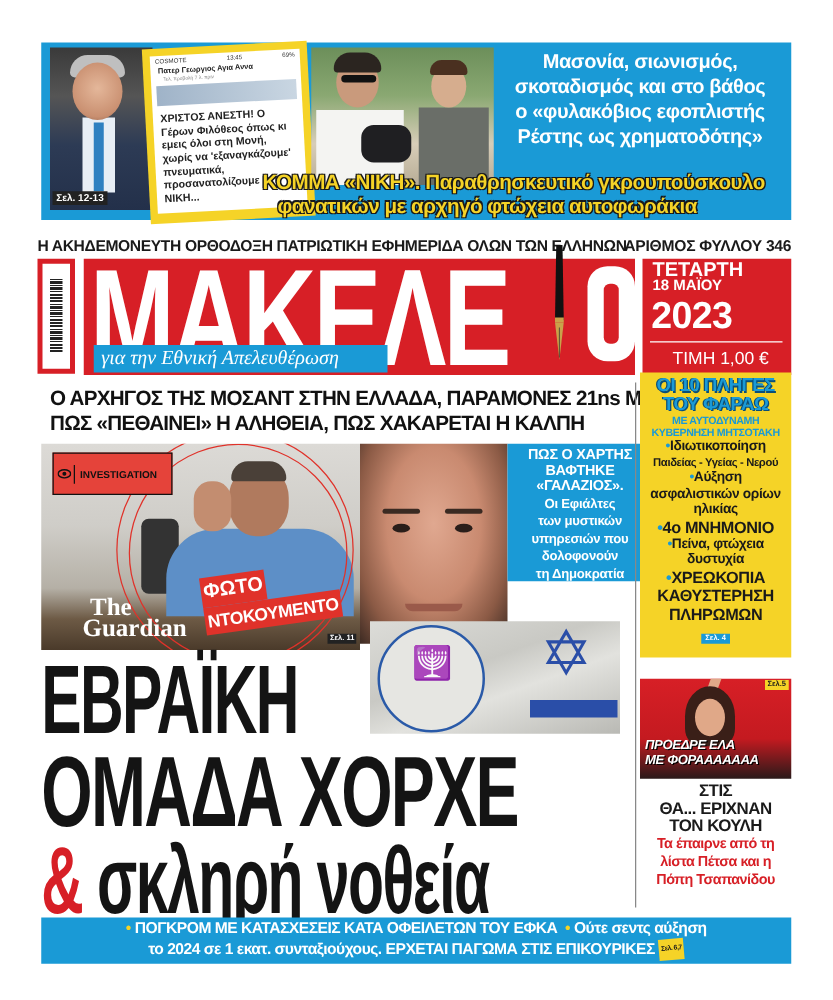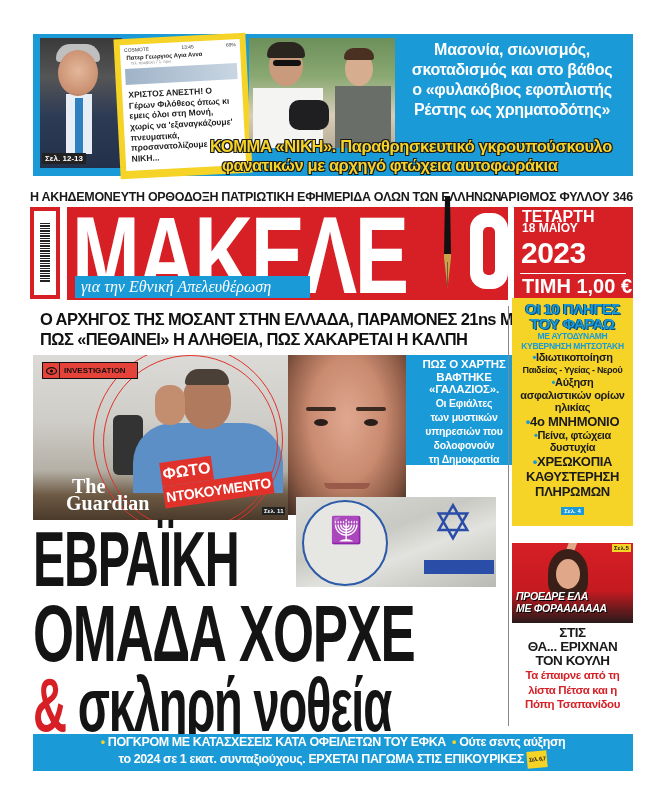--- a/index.html
+++ b/index.html
@@ -58,36 +58,36 @@
   #logo-o { position:absolute; left:468px; top:211px; width:42px; height:80px; }
   #pen { position:absolute; left:440px; top:196px; width:14px; height:95px; }
   #subtitle-bar { position:absolute; left:75px; top:276px; width:235px; height:22px; background:#1a9ad6; color:#fff;
     font-family:"Liberation Serif", serif; font-style:italic; font-size:16px; line-height:22px; padding-left:6px; }
 
   #date-box { position:absolute; left:514px; top:207px; width:119px; height:93px; background:#d71f26; color:#fff; }
   #date-day { position:absolute; left:8px; top:3px; font-size:16px; font-weight:700; line-height:13px; }
   #date-dm { position:absolute; left:8px; top:15px; font-size:12px; font-weight:700; line-height:13px; }
   #date-year { position:absolute; left:7px; top:30px; font-size:30px; font-weight:700; line-height:32px; letter-spacing:-0.5px; }
   #date-sep { position:absolute; left:6px; top:66px; width:106px; height:1px; background:#fff; }
-  #date-price { position:absolute; left:8px; top:70px; font-size:20px; font-weight:700; line-height:18px; }
+  #date-price { position:absolute; left:24px; top:70px; font-size:14px; font-weight:400; line-height:18px; }
 
   
   #subhead { position:absolute; left:40px; top:309px; width:460px; color:#111; }
   #subhead div { font-size:16.5px; font-weight:700; line-height:20px; letter-spacing:-0.6px; white-space:nowrap; }
 
   
   #guardian-photo { position:absolute; left:33px; top:355px; width:255px; height:165px;
     background: linear-gradient(180deg,#dcdad6 0%,#cfcdc8 40%,#b5b0a6 70%,#6d5a45 85%,#4a3a2a 100%); overflow:hidden; }
   #gp-man-head { position:absolute; left:150px; top:18px; width:48px; height:56px; border-radius:45%; background:#b07a5e; }
   #gp-man-hair { position:absolute; left:152px; top:14px; width:44px; height:16px; border-radius:20px 20px 4px 4px; background:#4a4038; }
   #gp-man-body { position:absolute; left:100px; top:68px; width:150px; height:70px; border-radius:40px 40px 0 0; background:#5d8fc7; }
   #gp-hand { position:absolute; left:122px; top:30px; width:30px; height:40px; border-radius:14px; background:#c38d70; }
   #gp-chair { position:absolute; left:80px; top:60px; width:30px; height:60px; background:#333; border-radius:6px; }
   .red-ring { position:absolute; border:1.5px solid #e0322a; border-radius:50%; }
-  #investigation-tag { position:absolute; left:42px; top:362px; width:96px; height:17px; background:#e5433a; border:1px solid #111;
+  #investigation-tag { position:absolute; left:42px; top:362px; width:96px; height:34px; background:#e5433a; border:1px solid #111;
     display:flex; align-items:center; }
   #investigation-tag .eye { width:17px; height:15px; border-right:1px solid #111; display:flex; align-items:center; justify-content:center; }
   #investigation-tag .lbl { font-size:8px; font-weight:700; color:#111; padding-left:4px; }
   #guardian-logo { position:absolute; left:66px; top:478px; color:#fff; font-family:"Liberation Serif", serif; font-weight:700; line-height:17px; }
   #guardian-logo .l1 { font-size:20px; padding-left:6px; }
   #guardian-logo .l2 { font-size:20px; }
   #foto-tag { position:absolute; left:162px; top:455px; width:110px; height:48px; transform: rotate(-8deg); }
   #foto-tag .b1 { position:absolute; left:0; top:0; width:52px; height:24px; background:#e0322a; color:#fff; font-size:16px; font-weight:700; text-align:center; line-height:24px; }
   #foto-tag .b2 { position:absolute; left:0; top:24px; width:110px; height:22px; background:#e0322a; color:#fff; font-size:14px; font-weight:700; text-align:center; line-height:22px; letter-spacing:-0.3px; }
   #sel11 { position:absolute; left:262px; top:507px; background:#222; color:#fff; font-size:6px; font-weight:700; padding:1px 2px; }

